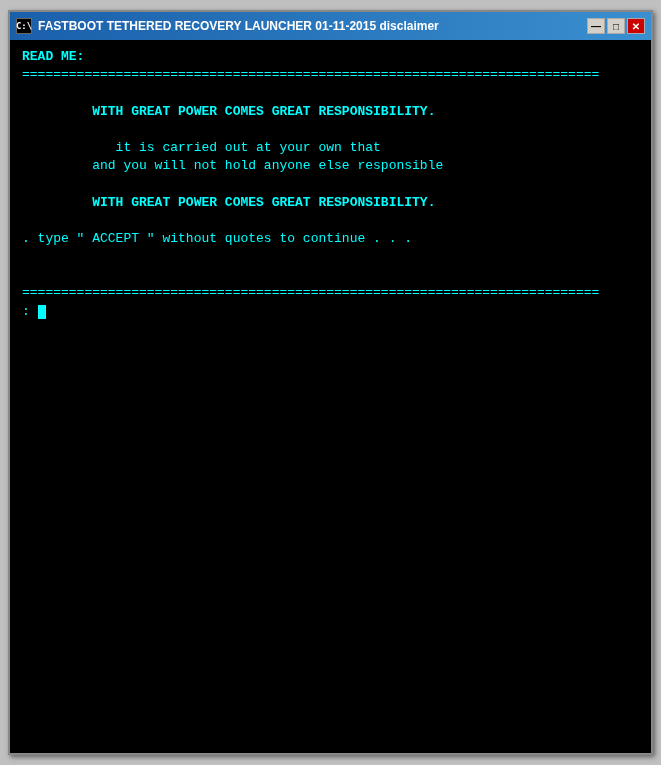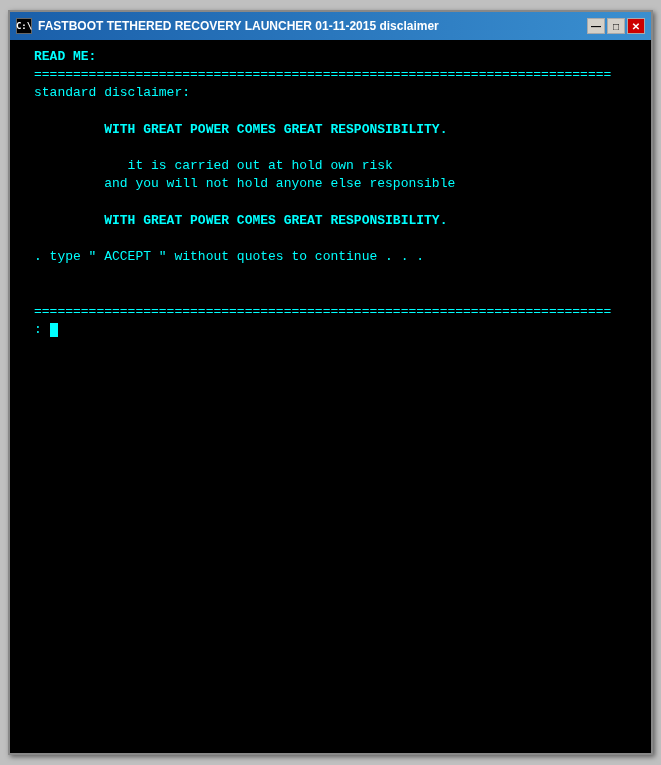--- a/index.html
+++ b/index.html
@@ -90,21 +90,21 @@
     }
 
     .title-btn.close {
       background: #cc0000;
       color: white;
     }
 
     .terminal {
       background: #000;
       flex: 1;
-      padding: 8px 24px;
+      padding: 8px 12px;
       font-family: 'Courier New', Courier, monospace;
       font-size: 13px;
       color: #00ffff;
       overflow: hidden;
       line-height: 1.4;
     }
 
     .terminal-line {
       white-space: pre;
       display: block;
@@ -141,25 +141,24 @@
     <div class="title-bar-buttons">
       <div class="title-btn">—</div>
       <div class="title-btn">□</div>
       <div class="title-btn close">✕</div>
     </div>
   </div>
 
   <div class="terminal">
     <span class="terminal-line bold-line">READ ME:</span>
     <span class="terminal-line">==========================================================================</span>
-    <span class="terminal-line">standard disclaimer:</span>
     <span class="empty-line"></span>
     <span class="terminal-line bold-line">         WITH GREAT POWER COMES GREAT RESPONSIBILITY.</span>
     <span class="empty-line"></span>
-    <span class="terminal-line">            it is carried out at hold own risk</span>
+    <span class="terminal-line">            it is carried out at your own that</span>
     <span class="terminal-line">         and you will not hold anyone else responsible</span>
     <span class="empty-line"></span>
     <span class="terminal-line bold-line">         WITH GREAT POWER COMES GREAT RESPONSIBILITY.</span>
     <span class="empty-line"></span>
     <span class="terminal-line">. type " ACCEPT " without quotes to continue . . .</span>
     <span class="empty-line"></span>
     <span class="empty-line"></span>
     <span class="terminal-line">==========================================================================</span>
     <span class="terminal-line">: <span class="cursor"></span></span>
   </div>

